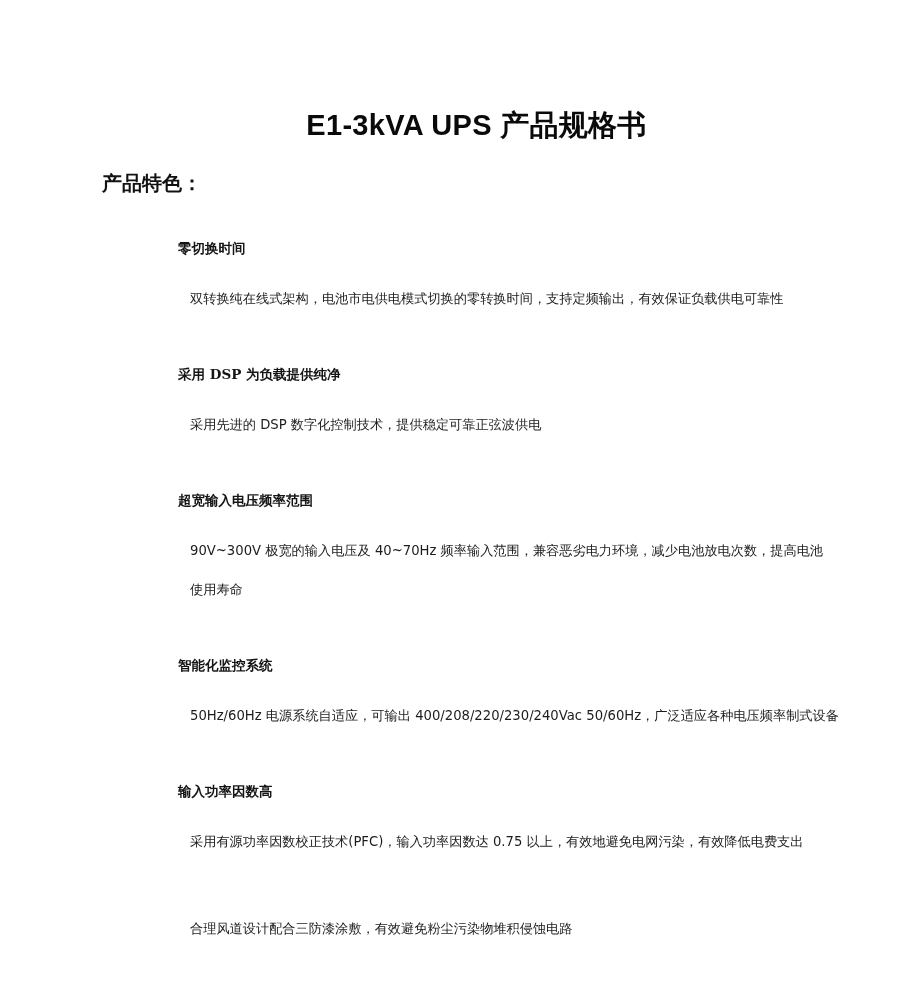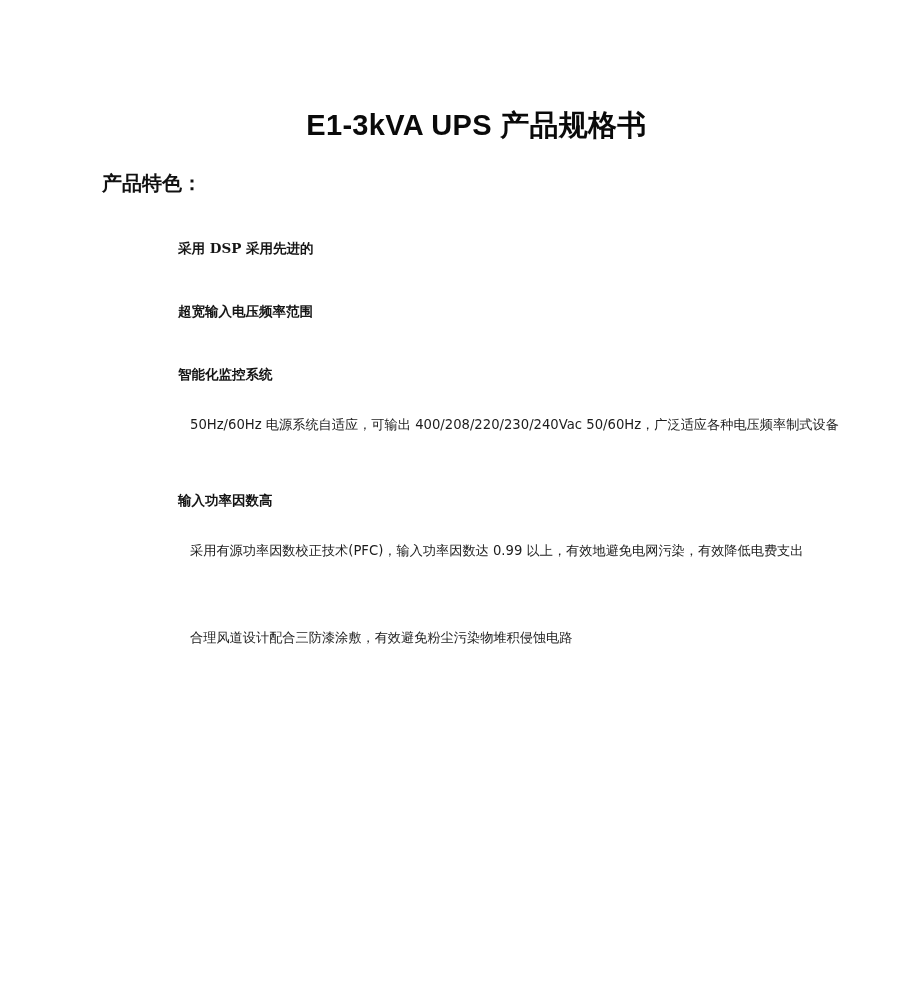--- a/index.html
+++ b/index.html
@@ -67,41 +67,54 @@
     .feature-desc .line { display: block; height: 39px; }
   </style>
 </head>
 <body>
 
 <div class="page">
   <h1 class="doc-title">E1-3kVA UPS  产品规格书</h1>
   <h2 class="section-heading">产品特色：</h2>
 
   <div class="features">
+    <div>
+      <div class="feature-title">零切换时间</div>
+      <div class="feature-desc">
+        <span class="line">双转换纯在线式架构，电池市电供电模式切换的零转换时间，支持定频输出，有效保证负载供电可靠性</span>
+      </div>
+    </div>
 
     <div>
-      <div class="feature-title">采用 DSP 采用先进的</div>
+      <div class="feature-title">采用 DSP 为负载提供纯净</div>
+      <div class="feature-desc">
+        <span class="line">采用先进的 DSP 数字化控制技术，提供稳定可靠正弦波供电</span>
+      </div>
     </div>
 
     <div>
       <div class="feature-title">超宽输入电压频率范围</div>
+      <div class="feature-desc">
+        <span class="line">90V~300V 极宽的输入电压及 40~70Hz 频率输入范围，兼容恶劣电力环境，减少电池放电次数，提高电池</span>
+        <span class="line">使用寿命</span>
+      </div>
     </div>
 
     <div>
       <div class="feature-title">智能化监控系统</div>
       <div class="feature-desc">
         <span class="line">50Hz/60Hz 电源系统自适应，可输出 400/208/220/230/240Vac 50/60Hz，广泛适应各种电压频率制式设备</span>
       </div>
     </div>
 
 
     <div>
       <div class="feature-title">输入功率因数高</div>
       <div class="feature-desc">
-        <span class="line">采用有源功率因数校正技术(PFC)，输入功率因数达 0.99 以上，有效地避免电网污染，有效降低电费支出</span>
+        <span class="line">采用有源功率因数校正技术(PFC)，输入功率因数达 0.75 以上，有效地避免电网污染，有效降低电费支出</span>
       </div>
     </div>
 
 
     <div>
       <div class="feature-desc">
         <span class="line">合理风道设计配合三防漆涂敷，有效避免粉尘污染物堆积侵蚀电路</span>
       </div>
     </div>
 

